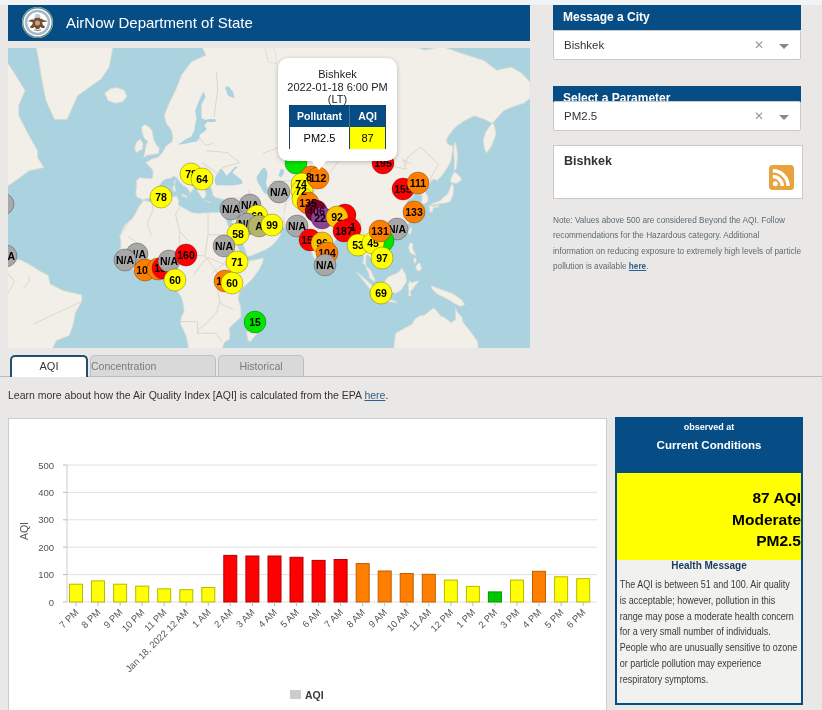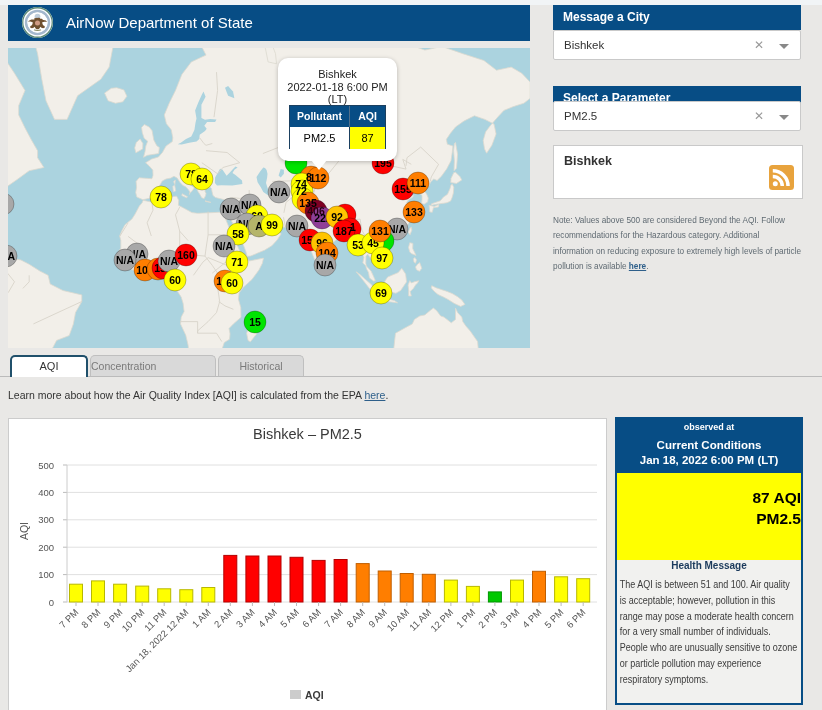--- a/index.html
+++ b/index.html
@@ -256,21 +256,20 @@
 
 <div class="abs" style="left:0px;top:376px;width:822px;height:1px;background:#bbbbbb;"></div>
 <div class="abs" style="left:10px;top:355px;width:78px;height:22px;background:#fff;border:2px solid #20506b;border-bottom:none;border-radius:5px 5px 0 0;font-size:11px;color:#333;text-align:center;line-height:19px;z-index:2;">AQI</div>
 <div class="abs" style="left:90px;top:355px;width:126px;height:21px;background:#d9d9d9;border:1px solid #bfbfbf;border-bottom:none;border-radius:5px 5px 0 0;font-size:10.5px;color:#7a7a7a;line-height:21px;">Concentration</div>
 <div class="abs" style="left:218px;top:355px;width:86px;height:21px;background:#d9d9d9;border:1px solid #bfbfbf;border-bottom:none;border-radius:5px 5px 0 0;font-size:10.5px;color:#7a7a7a;text-align:center;line-height:21px;">Historical</div>
 <div class="abs" style="left:12px;top:376px;width:74px;height:1px;background:#ffffff;z-index:3;"></div>
 
 <div class="abs" style="left:8px;top:389px;font-size:10.5px;color:#333;">Learn more about how the Air Quality Index [AQI] is calculated from the EPA <a style="color:#2e5f8a;text-decoration:underline;">here</a>.</div>
 
 <div class="abs" style="left:8px;top:418px;width:599px;height:292px;background:#fff;border:1px solid #cccccc;border-bottom:none;">
-  <div class="abs" style="left:0;top:7px;width:597px;text-align:center;font-size:14.5px;color:#3a3a3a;">Bishkek – PM2.5</div>
   <div class="abs" style="left:0;top:0;">
       <svg width="597" height="290" viewBox="0 0 597 290" xmlns="http://www.w3.org/2000/svg" style="display:block">
 <line x1="58" y1="183.0" x2="588" y2="183.0" stroke="#e0e0e0" stroke-width="1"></line>
 <text x="45" y="186.5" font-size="9.5" fill="#555" text-anchor="end" font-family="Liberation Sans, sans-serif">0</text>
 <line x1="54" y1="183.0" x2="58" y2="183.0" stroke="#bbb" stroke-width="1"></line>
 <line x1="58" y1="155.6" x2="588" y2="155.6" stroke="#e0e0e0" stroke-width="1"></line>
 <text x="45" y="159.1" font-size="9.5" fill="#555" text-anchor="end" font-family="Liberation Sans, sans-serif">100</text>
 <line x1="54" y1="155.6" x2="58" y2="155.6" stroke="#bbb" stroke-width="1"></line>
 <line x1="58" y1="128.2" x2="588" y2="128.2" stroke="#e0e0e0" stroke-width="1"></line>
 <text x="45" y="131.7" font-size="9.5" fill="#555" text-anchor="end" font-family="Liberation Sans, sans-serif">200</text>
@@ -361,21 +360,21 @@
 <rect x="281" y="271" width="11" height="9" fill="#cccccc"></rect>
 <text x="296" y="280" font-size="10.5" font-weight="bold" fill="#3a3a3a" font-family="Liberation Sans, sans-serif">AQI</text>
 </svg>
     </div>
 </div>
 
 <div class="abs" style="left:615px;top:417px;width:188px;height:288px;background:#f1f1ef;border:2px solid #074d85;">
   <div style="background:#074d85;color:#fff;text-align:center;height:54px;">
     <div style="font-size:9px;font-weight:bold;padding-top:3px;">observed at</div>
     <div style="font-size:11.5px;font-weight:bold;padding-top:7px;">Current Conditions</div>
-    <div style="font-size:11.5px;font-weight:bold;padding-top:3px;">Jan 18, 2022 6:00 PM (LT)</div>
   </div>
   <div style="background:#ffff00;color:#000;text-align:right;height:87px;">
     <div style="font-size:15.5px;font-weight:bold;padding-top:16px;">87 AQI</div>
+    <div style="font-size:15.5px;font-weight:bold;padding-top:4px;">Moderate</div>
     <div style="font-size:15.5px;font-weight:bold;padding-top:3px;">PM2.5</div>
   </div>
   <div style="text-align:center;font-size:10px;font-weight:bold;color:#1b3a5c;">Health Message</div>
   <div style="font-size:10px;color:#3b3b3b;line-height:15.8px;padding:6px 0 0 3px;white-space:nowrap;transform:scaleX(0.90);transform-origin:left top;">The AQI is between 51 and 100. Air quality<br>is acceptable; however, pollution in this<br>range may pose a moderate health concern<br>for a very small number of individuals.<br>People who are unusually sensitive to ozone<br>or particle pollution may experience<br>respiratory symptoms.</div>
 </div>
 
 </body></html>

